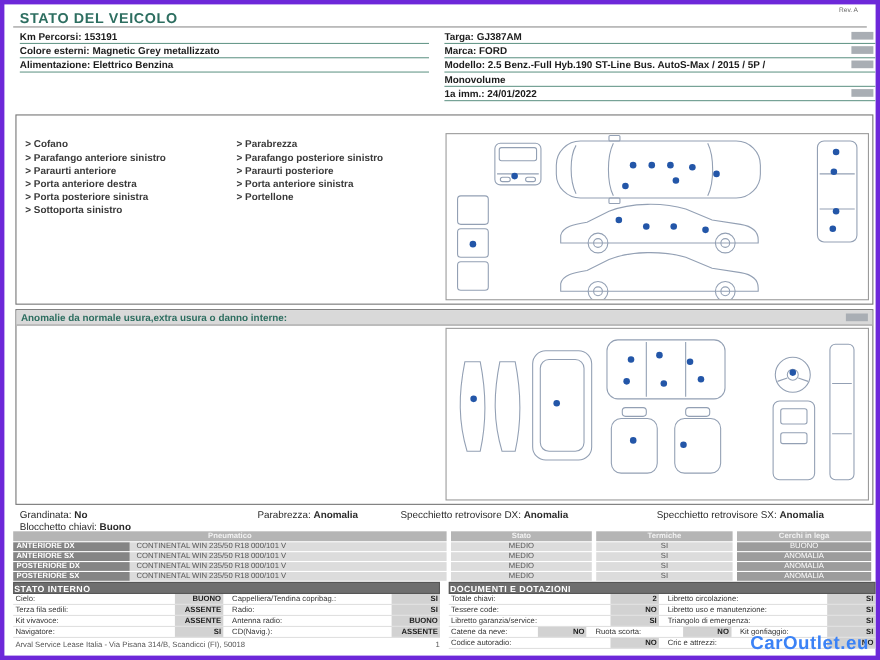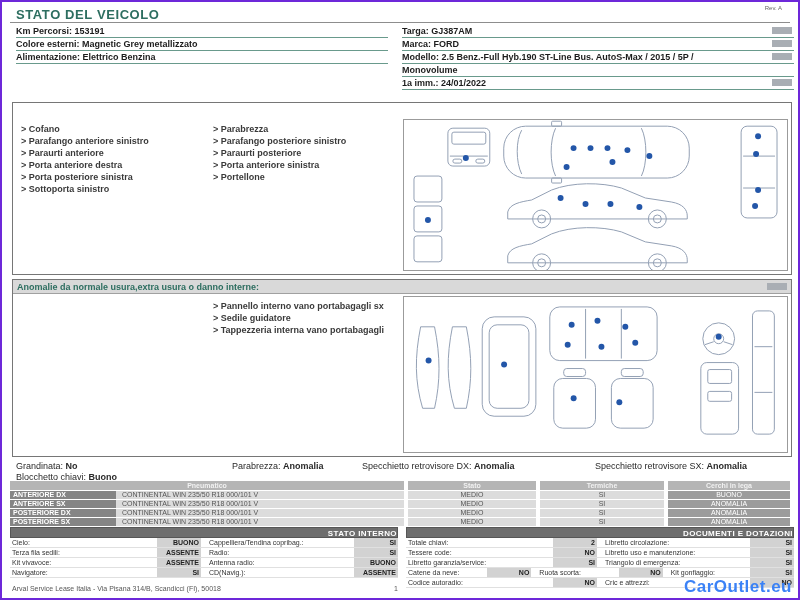--- a/index.html
+++ b/index.html
@@ -1,18 +1,18 @@
 <!DOCTYPE html>
 <html><head>
 <meta charset="utf-8">
 <style>
   * { margin:0; padding:0; box-sizing:border-box; }
   html,body { background:#9a9a9a; }
   body { font-family:"Liberation Sans", sans-serif; }
-  .page { position:relative; width:800px; height:600px; background:#fff; margin:0 auto; overflow:hidden; border:2px solid #6d28d9; }
+  .page { position:relative; width:800px; height:600px; background:#fff; margin:0 auto; overflow:hidden; border:4px solid #6d28d9; }
 
   
   .title { position:absolute; left:14px; top:5px; font-size:13px; font-weight:bold; color:#2d6e60; letter-spacing:.6px; }
   .rev { position:absolute; right:16px; top:3px; font-size:6px; color:#666; }
   .hdr-rule { position:absolute; left:8px; right:8px; top:20px; border-top:1px solid #8d8d8d; }
 
   
   .info { position:absolute; top:23px; left:8px; right:4px; height:72px; }
   .info-col { position:absolute; top:0; }
   #info-left { left:6px; width:372px; }
@@ -54,21 +54,21 @@
   .tc.pos { width:106px; background:#858585; color:#fff; font-weight:bold; padding-left:3px; }
   .tc.spec { width:288px; background:#dcdcdc; color:#555; padding-left:6px; margin-right:4px; }
   .tc.stato { width:128px; background:#dcdcdc; color:#555; text-align:center; margin-right:4px; }
   .tc.term { width:124px; background:#dcdcdc; color:#555; text-align:center; margin-right:4px; }
   .tc.cerchi { width:122px; background:#9c9c9c; color:#fff; text-align:center; }
 
   
   .btable { position:absolute; top:525px; width:388px; font-size:7px; }
   .bt-left { left:8px; }
   .bt-right { left:404px; }
-  .bt-head { height:11px; line-height:11px; background:#6e6e6e; border:1px solid #565656; color:#fff; font-weight:bold; text-align:right; font-size:8px; letter-spacing:.4px; }
+  .bt-head { height:11px; line-height:11px; background:#6e6e6e; border:1px solid #565656; color:#fff; font-weight:bold; text-align:left; font-size:8px; letter-spacing:.4px; }
   .bt-row { display:flex; border-bottom:1px solid #e0e0e0; height:10px; line-height:9px; }
   .pair { flex:1; display:flex; min-width:0; }
   .pair + .pair { margin-left:6px; }
   .pl { flex:1; color:#333; padding-left:2px; white-space:nowrap; overflow:hidden; }
   .pv { width:44px; background:#d2d2d2; text-align:right; padding-right:2px; color:#222; font-weight:bold; }
 
   
   .f-left { position:absolute; left:10px; bottom:6px; font-size:7px; color:#555; }
   .f-page { position:absolute; left:392px; bottom:6px; font-size:7px; color:#555; }
   .watermark { position:absolute; right:6px; bottom:1px; font-size:17px; font-weight:bold; color:#3b82f6; letter-spacing:.5px; }
@@ -173,25 +173,20 @@
           </g>
       </svg>
     </div>
   </section>
 
   <section class="box sec2">
     <div class="sec-title">
       <span>Anomalie da normale usura,extra usura o danno interne:</span>
       <span class="gbox"></span>
     </div>
-    <ul class="alist c2" id="int2">
-        <li>&gt; Pannello interno vano portabagagli sx</li>
-        <li>&gt; Sedile guidatore</li>
-        <li>&gt; Tappezzeria interna vano portabagagli</li>
-      </ul>
     <div class="diagram">
       <svg viewBox="0 0 384 156">
         <g stroke="#93a0b4" fill="none" stroke-width="1">
 
           <path d="M16,30 C10,60 10,85 18,112 L30,112 C36,85 36,60 30,30 Z"></path>
           <path d="M48,30 C42,60 42,85 50,112 L62,112 C68,85 68,60 62,30 Z"></path>
 
           <rect x="78" y="20" width="54" height="100" rx="12"></rect>
           <rect x="85" y="28" width="40" height="84" rx="8"></rect>
 

